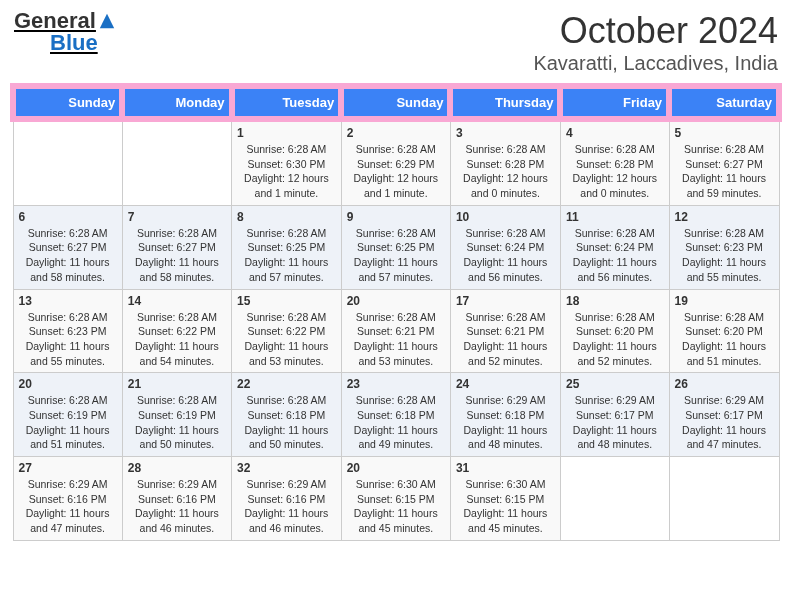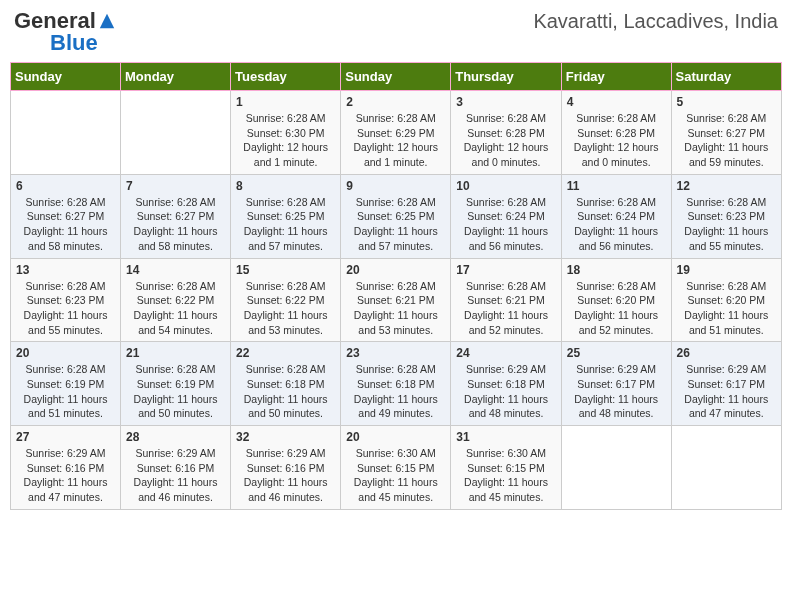--- a/index.html
+++ b/index.html
@@ -15,20 +15,21 @@
       justify-content: space-between;
       align-items: flex-start;
       margin-bottom: 8px;
       padding: 0 4px;
     }
     .logo {
       display: flex;
       flex-direction: column;
       align-items: flex-start;
       line-height: 1;
+      text-decoration: underline;
     }
     .logo-text {
       display: flex;
       align-items: center;
     }
     .logo-general {
       font-size: 22px;
       font-weight: bold;
       color: #333;
     }
@@ -53,27 +54,27 @@
     }
     .subtitle {
       font-size: 20px;
       color: #555;
     }
     .calendar {
       width: 100%;
       border-collapse: collapse;
     }
     .calendar thead tr th {
-      background-color: #4d7c0f;
+      background-color: #3b82f6;
       color: #fff;
       font-size: 13px;
       font-weight: bold;
       padding: 6px 4px;
-      text-align: left;
-      border: 1px solid #f9a8d4;
+      text-align: right;
+      border: 6px solid #f9a8d4;
     }
     .calendar tbody tr td {
       vertical-align: top;
       border: 1px solid #ccc;
       padding: 4px 5px;
       width: 113px;
       min-height: 80px;
       font-size: 10.5px;
       color: #333;
       background: #fff;
@@ -109,20 +110,21 @@
   <div class="logo">
     <div class="logo-text">
       <span class="logo-general">General</span>
       <svg class="logo-icon" viewBox="0 0 20 20">
         <polygon points="10,2 18,18 2,18" fill="#1a6fc4"></polygon>
       </svg>
     </div>
     <span class="logo-blue">Blue</span>
   </div>
   <div class="title-block">
+    <div class="main-title">October 2024</div>
     <div class="subtitle">Kavaratti, Laccadives, India</div>
   </div>
 </div>
 
 <table class="calendar">
   <thead>
     <tr>
     <th>Sunday</th>
         <th>Monday</th>
         <th>Tuesday</th>

